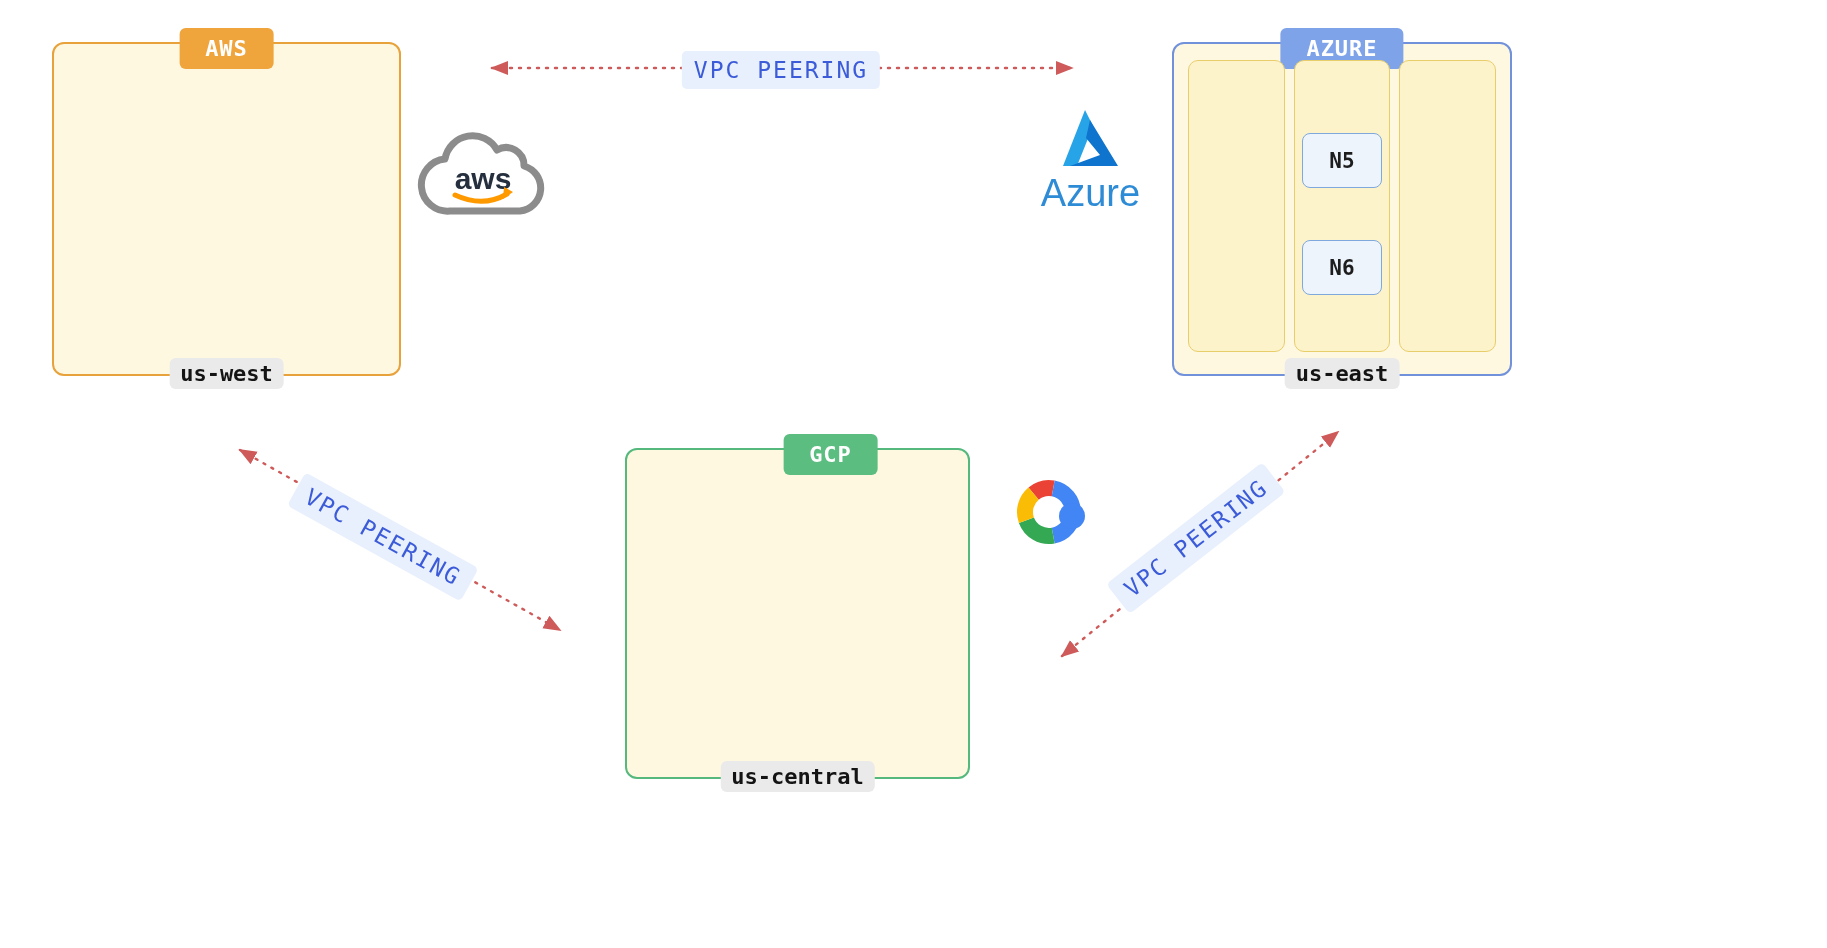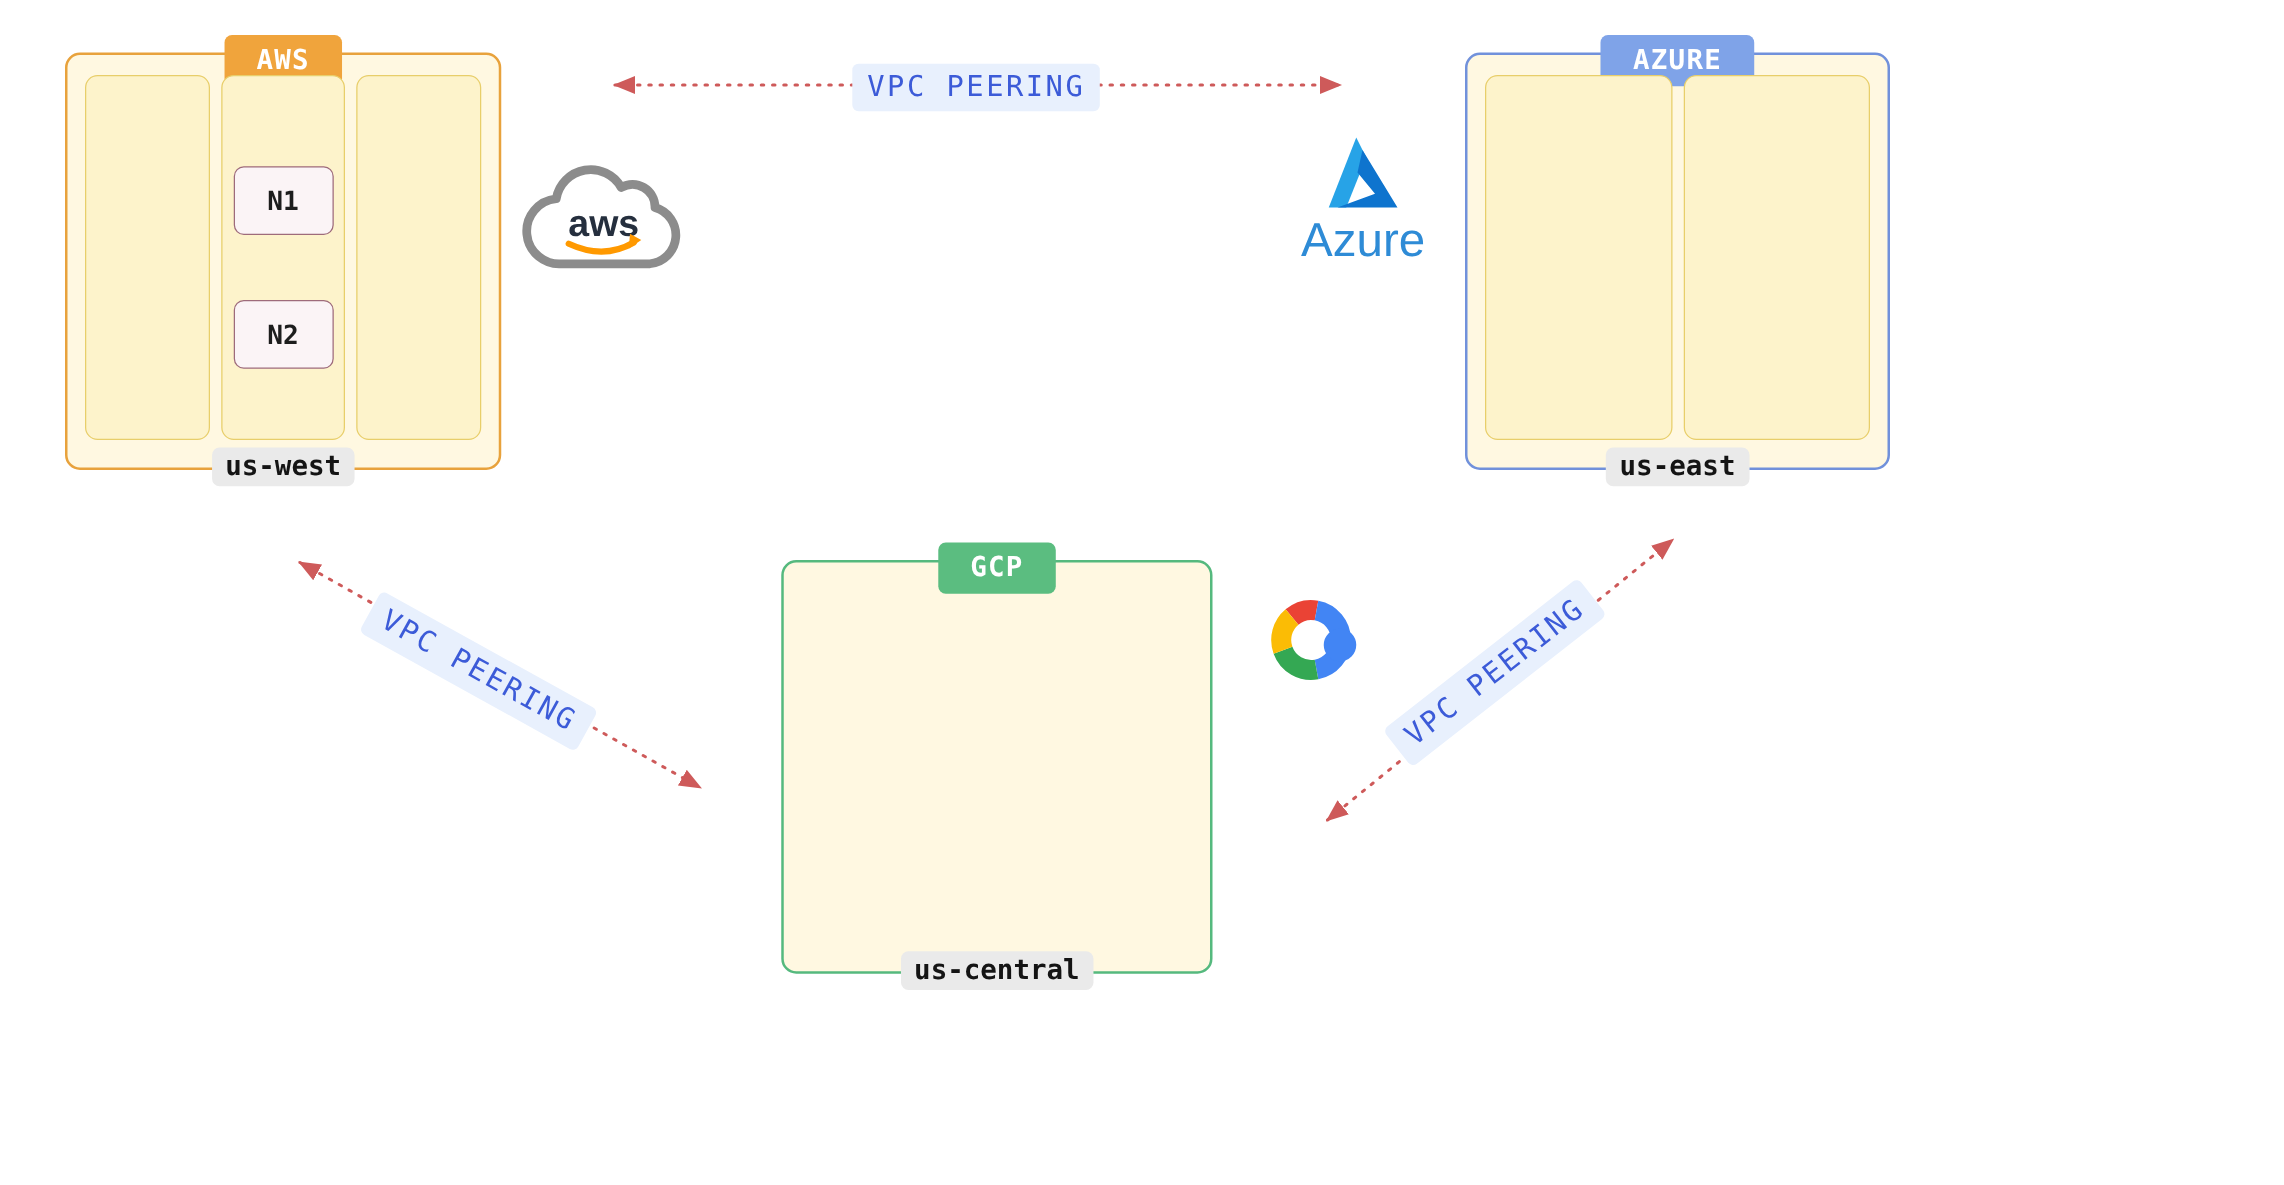--- a/index.html
+++ b/index.html
@@ -103,21 +103,21 @@
   }
 
   
   .cluster.aws   { border-color: #E8A23C; }
   .cluster.aws .badge   { background: #F0A43C; }
   .cluster.aws .node    { border-color: #9E6B7B; background: #FBF4F6; }
   .cluster.azure { border-color: #7191DB; }
   .cluster.azure .badge { background: #7FA3E8; }
   .cluster.azure .node  { border-color: #7FA8DC; background: #EEF4FC; }
   .cluster.gcp   { border-color: #55B97E; }
-  .cluster.gcp .badge   { background: #5BBD80; }
+  .cluster.gcp .badge   { background: #5BBD80; margin-left: 33px; }
   .cluster.gcp .node    { border-color: #7FAF88; background: #F2FAF2; }
 
   
   .logo { position: absolute; }
   .azure-logo-text {
     font-family: "Liberation Sans", sans-serif;
     font-size: 38px;
     color: #2E8BD6;
     text-align: center;
     margin-top: -4px;
@@ -138,35 +138,31 @@
     <line class="edge" x1="240" y1="450" x2="560" y2="630" marker-start="url(#arr)" marker-end="url(#arr)"></line>
     <line class="edge" x1="1062" y1="656" x2="1338" y2="432" marker-start="url(#arr)" marker-end="url(#arr)"></line>
   </svg>
 
   <div class="edge-label" style="left:781px; top:70px;">VPC PEERING</div>
   <div class="edge-label rot-dn" style="left:383px; top:537px;">VPC PEERING</div>
   <div class="edge-label rot-up" style="left:1196px; top:538px;">VPC PEERING</div>
 
   <div class="cluster aws" style="left:52px; top:42px; width:345px; height:330px;">
     <div class="badge">AWS</div>
-    <div class="cols">
-      <div class="col"></div>
-      <div class="col">
-        <div class="node first">N1</div>
-        <div class="node second">N2</div>
-      </div>
-      <div class="col"></div>
-    </div>
     <div class="region">us-west</div>
   </div>
 
   <div class="cluster azure" style="left:1172px; top:42px; width:336px; height:330px;">
     <div class="badge">AZURE</div>
     <div class="cols">
       <div class="col"></div>
+      <div class="col">
+        <div class="node first">N5</div>
+        <div class="node second">N6</div>
+      </div>
       <div class="col"></div>
     </div>
     <div class="region">us-east</div>
   </div>
 
   <div class="cluster gcp" style="left:625px; top:448px; width:341px; height:327px;">
     <div class="badge">GCP</div>
     <div class="region">us-central</div>
   </div>
 

